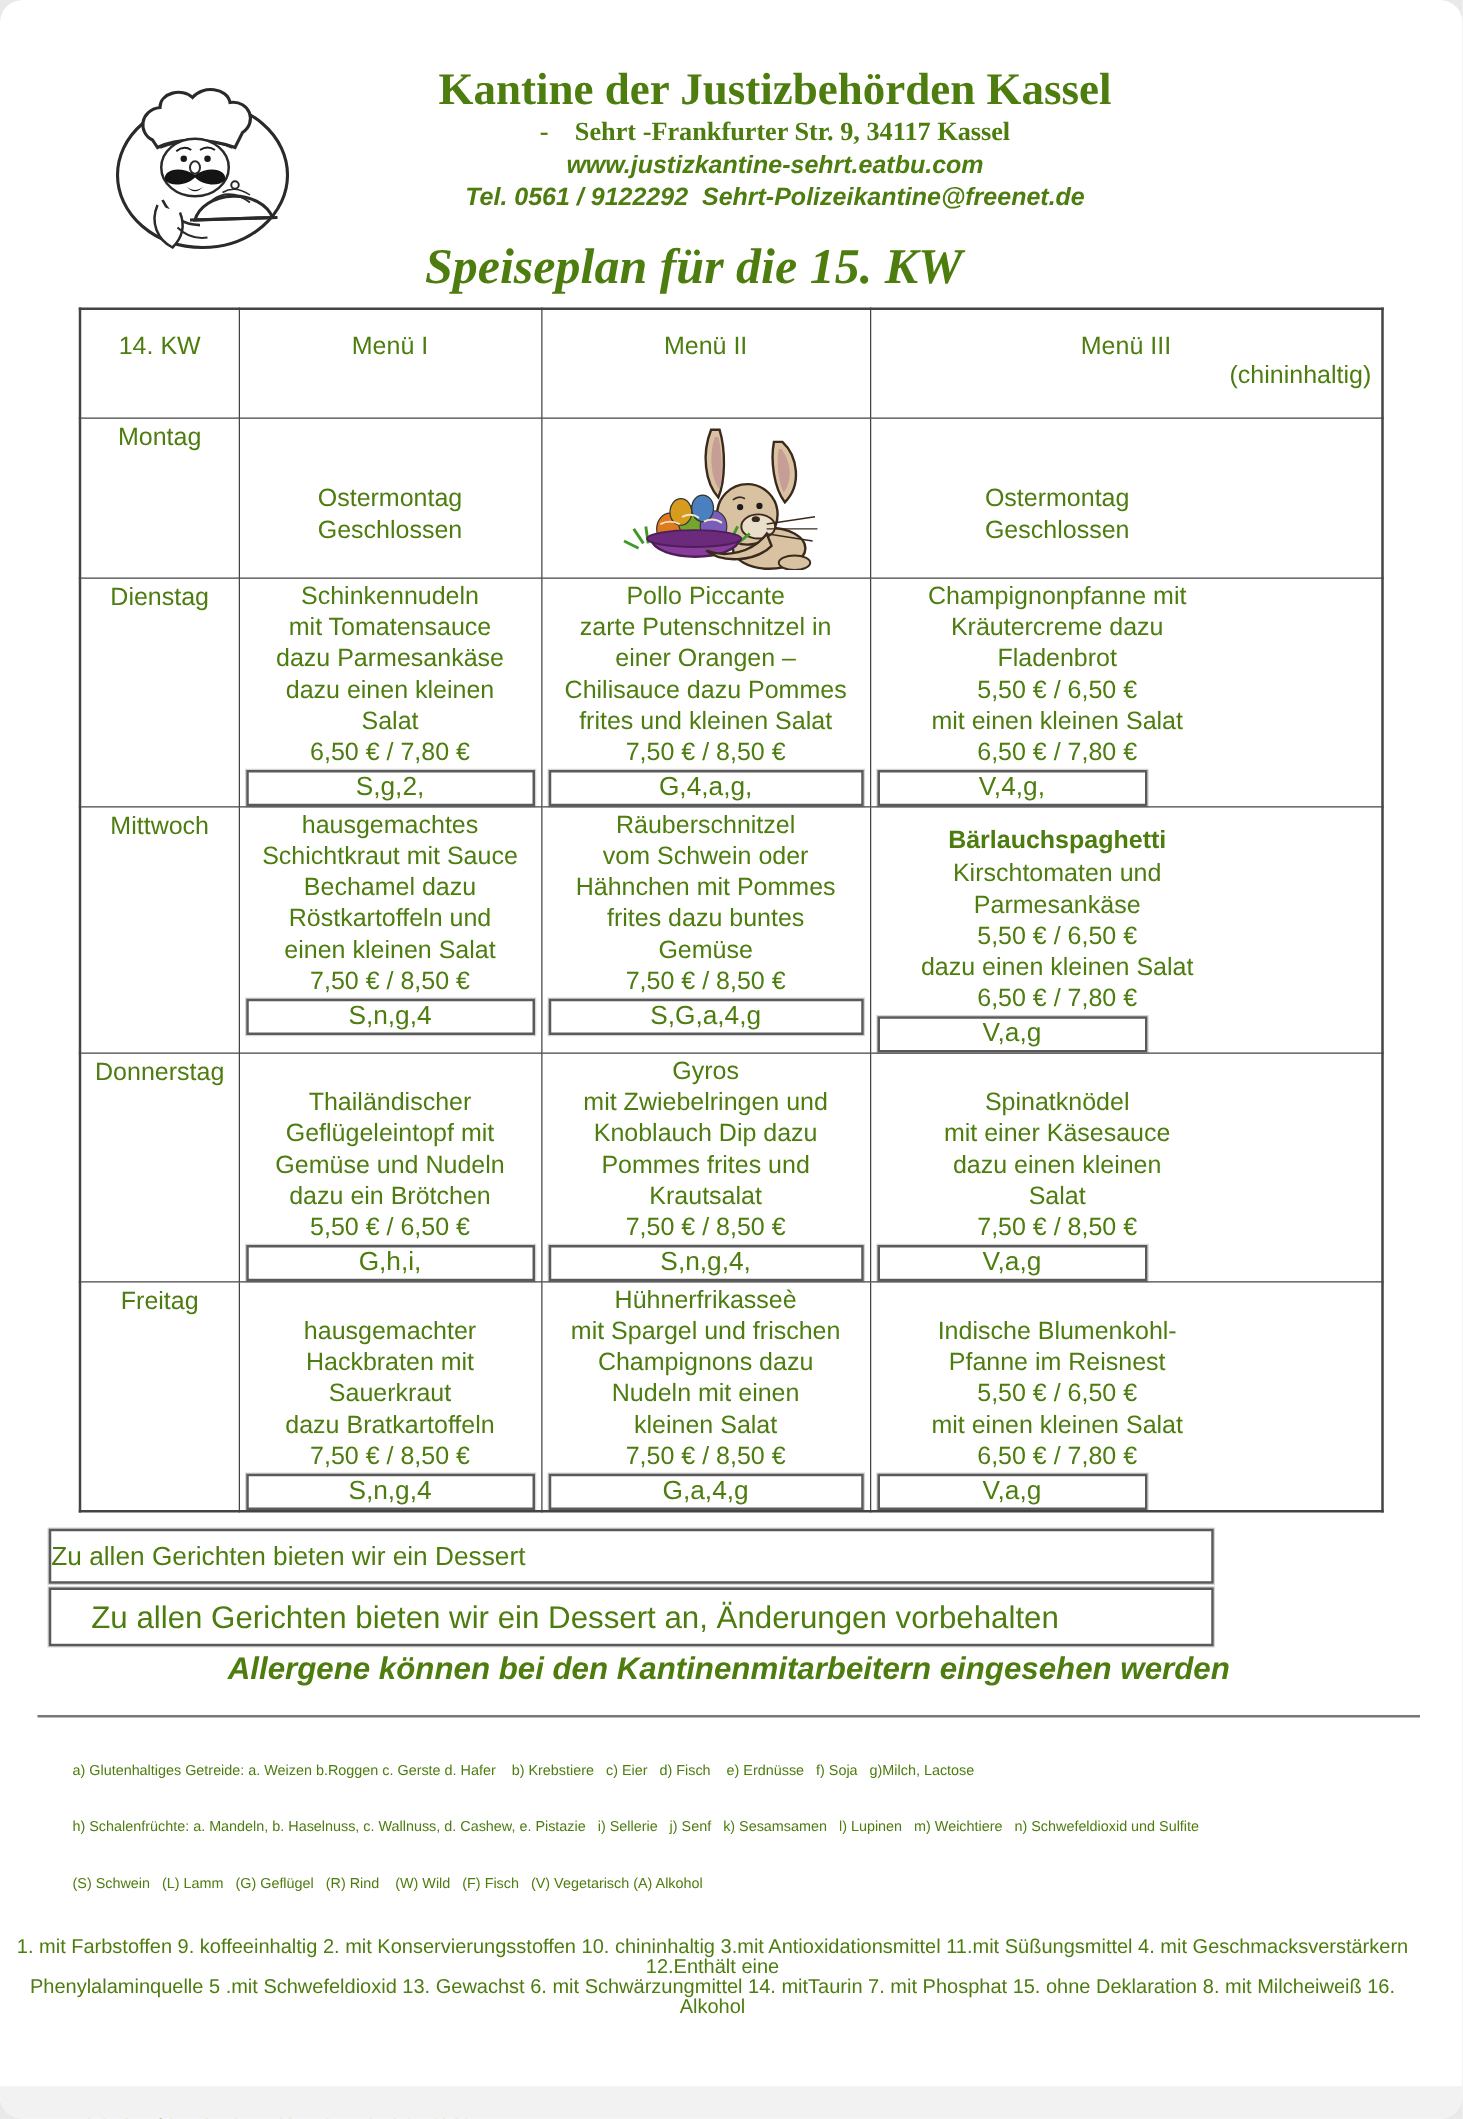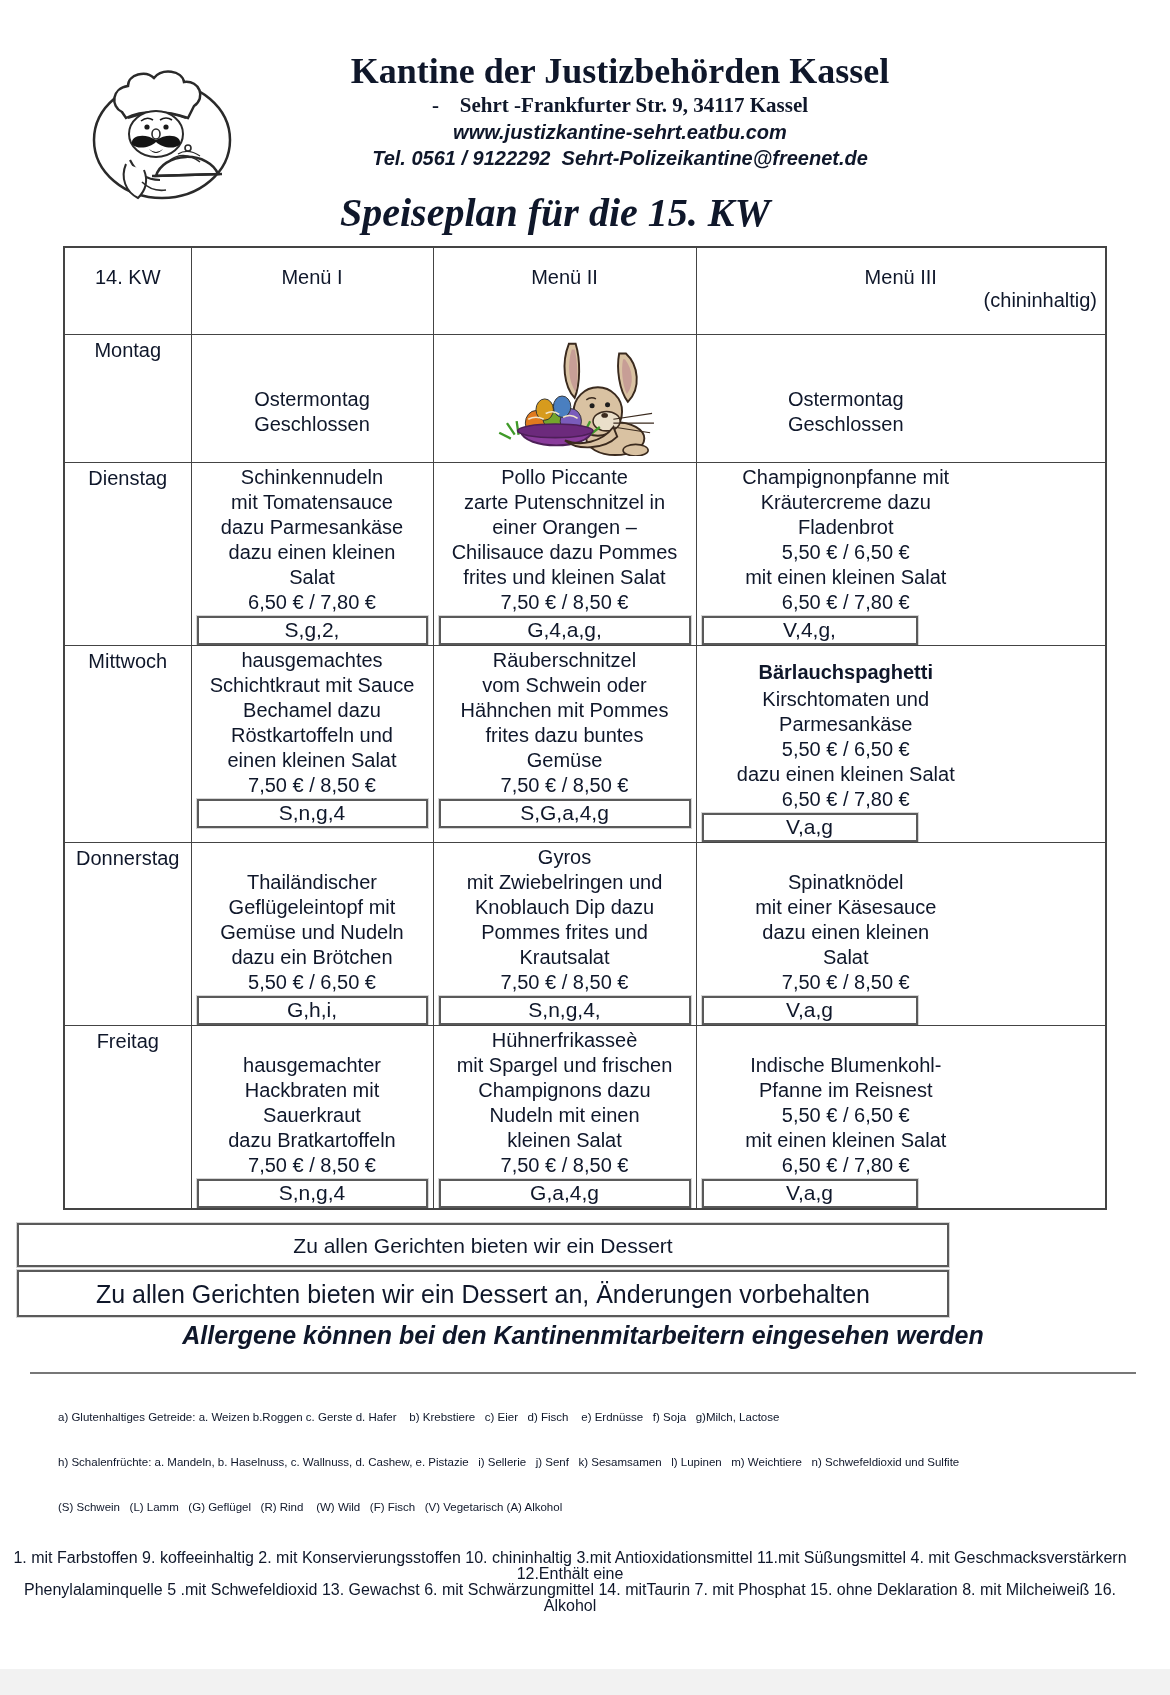--- a/index.html
+++ b/index.html
@@ -1,19 +1,20 @@
 <!DOCTYPE html>
 <html><head>
 <meta charset="utf-8">
 <style>
   html,body { margin:0; padding:0; background:#e9e9e9; }
   .page {
     position:relative; width:1170px; height:1695px; margin:0 auto;
-    background:#ffffff; color:#0f172a; overflow:hidden;
+    background:#ffffff; color:#4d7c0f; overflow:hidden;
     font-family:"Liberation Sans", sans-serif;
+    border-radius:18px;
   }
   
   .logo { position:absolute; left:82px; top:68px; width:156px; height:140px; }
   .head-block { margin:0 0 0 200px; width:840px; padding-top:50px; text-align:center; }
   .org  { font-family:"Liberation Serif", serif; font-weight:bold; font-size:36px; line-height:42px; }
   .addr { font-family:"Liberation Serif", serif; font-weight:bold; font-size:21px; line-height:27px; white-space:pre-wrap; }
   .web, .tel { font-weight:bold; font-style:italic; font-size:20px; line-height:26px; white-space:pre-wrap; }
   .plan-title {
     width:1110px; text-align:center; margin-top:18px;
     font-family:"Liberation Serif", serif; font-weight:bold; font-style:italic;
@@ -41,25 +42,25 @@
   .abox {
     border:2px solid #5a5a5a; box-shadow:0 0 0 1px #d5d5d5;
     margin:1px 5px 0 5px; height:25px; line-height:24px; font-size:21px; text-align:center;
   }
   .abox.narrow { width:212px; margin:1px auto 0 5px; }
   td.pad-top .dish { padding-top:52px; }
   .bunny-cell { text-align:center; }
   .bunny-cell svg { display:block; margin:3px auto 0; }
   
   .fbox {
-    margin-left:17px; width:932px; border:2px solid #5a5a5a; box-shadow:0 0 0 1px #d5d5d5;
-    text-align:center; box-sizing:border-box;
+    margin-left:39px; width:932px; border:2px solid #5a5a5a; box-shadow:0 0 0 1px #d5d5d5;
+    box-sizing:border-box;
   }
   .fbox1 { margin-top:13px; height:44px; font-size:21px; line-height:42px; }
-  .fbox2 { margin-top:3px; height:47px; font-size:25px; line-height:45px; }
+  .fbox2 { margin-top:3px; height:47px; font-size:25px; line-height:45px;padding-left:32px; }
   .allergen-note {
     width:1110px; text-align:center; margin-top:4px;
     font-weight:bold; font-style:italic; font-size:25px; line-height:29px;
     border-bottom:2px solid #777; padding-bottom:22px; margin-left:30px; width:1106px;
   }
   .legend { margin:6px 0 0 58px; font-size:11.5px; line-height:15px; white-space:pre-wrap; }
   .additives { margin-top:5px; width:1140px; text-align:center; font-size:16px; line-height:16px; white-space:pre-line; }
   .bottom-note { margin:62px 0 0 40px; font-size:21px; }
   .bottom-band { position:absolute; left:0; bottom:0; width:1170px; height:26px; background:#f2f2f2; }
 </style>

